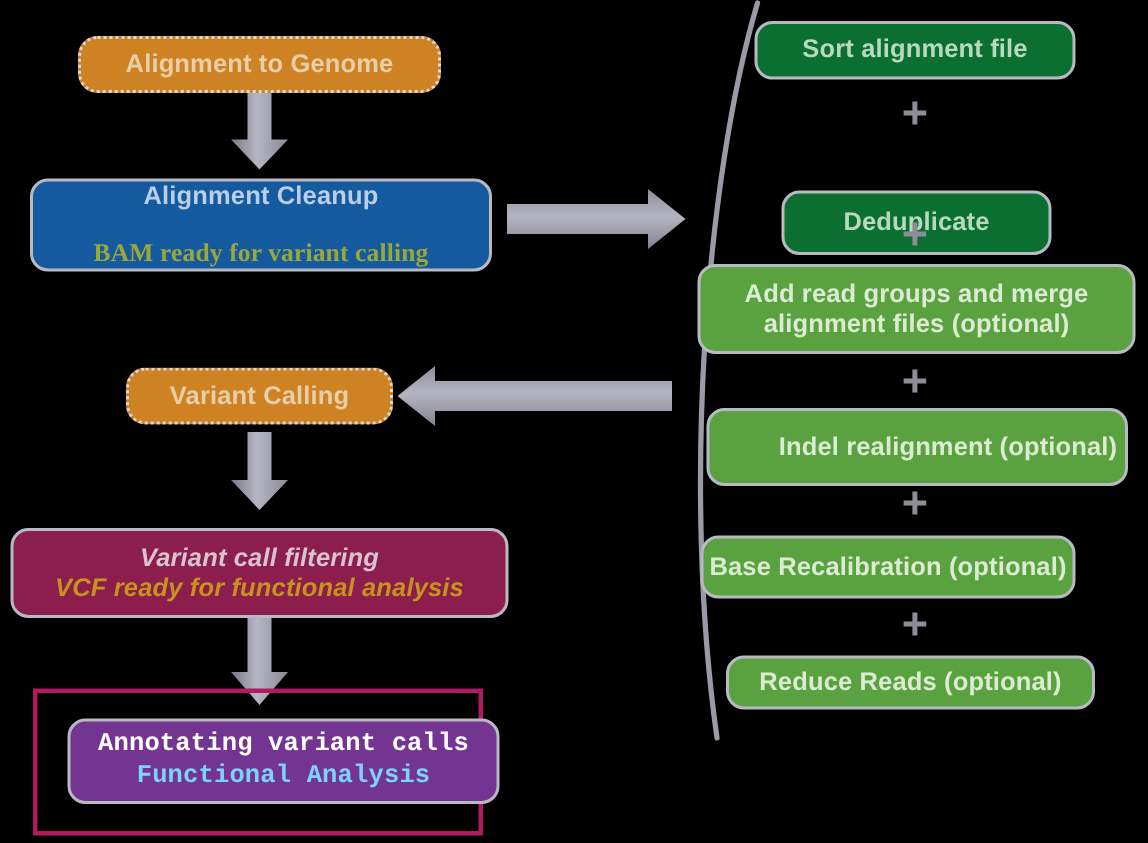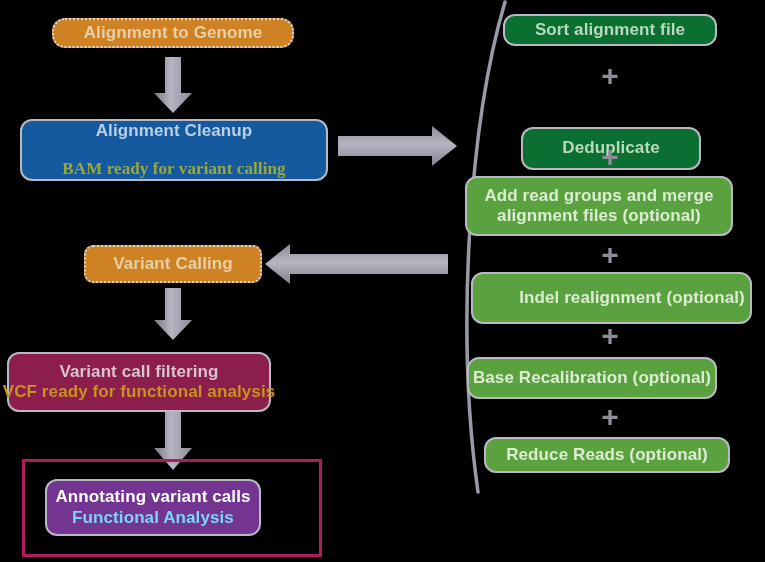--- a/index.html
+++ b/index.html
@@ -149,58 +149,58 @@
 
     <g>
       <path d="M165,412 L181,412 L181,448 L192,448 L173,470 L154,448 L165,448 Z" fill="url(#gdown)"></path>
     </g>
 
     <g>
       <path d="M505,2 C470,120 455,330 478,492" fill="none" stroke="#9a9aa6" stroke-width="3.5" stroke-linecap="round"></path>
     </g>
   </svg>
 
-  <div class="node stage" style="left:52px; top:18px; width:242px; height:30px;">
+  <div class="node stage" style="left:52px; top:24px; width:242px; height:38px;">
     <span class="l1">Alignment to Genome</span>
   </div>
 
   <div class="node blue" style="left:20px; top:119px; width:308px; height:62px;justify-content:space-between;">
     <span class="l1">Alignment Cleanup</span>
     <span class="l2">BAM ready for variant calling</span>
   </div>
 
-  <div class="node stage" style="left:84px; top:245px; width:178px; height:38px;border-radius:9px;">
+  <div class="node stage" style="left:84px; top:245px; width:178px; height:38px;">
     <span class="l1">Variant Calling</span>
   </div>
 
-  <div class="node maroon" style="left:7px; top:352px; width:264px; height:60px;">
+  <div class="node maroon" style="left:7px; top:352px; width:332px; height:60px;font-style:italic;">
     <span class="l1">Variant call filtering</span>
     <span class="l2">VCF ready for functional analysis</span>
   </div>
 
   <div class="frame" style="left:22px; top:459px; width:300px; height:98px;"></div>
 
-  <div class="node purple" style="left:45px; top:479px; width:216px; height:57px;">
+  <div class="node purple" style="left:45px; top:479px; width:288px; height:57px;font-family:Liberation Mono, monospace;">
     <span class="l1">Annotating variant calls</span>
     <span class="l2">Functional Analysis</span>
   </div>
 
-  <div class="node green-dark" style="left:503px; top:14px; width:214px; height:32px;">
+  <div class="node green-dark" style="left:503px; top:14px; width:214px; height:39px;">
     <span class="l1">Sort alignment file</span>
   </div>
 
   <div class="plus" style="left:595px; top:61px; width:30px;">+</div>
 
   <div class="node green-dark" style="left:521px; top:95px; width:180px; height:43px;margin-top:32px;">
     <span class="l1">Deduplicate</span>
   </div>
 
   <div class="plus" style="left:595px; top:142px; width:30px;">+</div>
 
-  <div class="node green-light" style="left:465px; top:176px; width:268px; height:60px;">
+  <div class="node green-light" style="left:465px; top:176px; width:292px; height:60px;">
     <span class="l1">Add read groups and merge</span>
     <span class="l2">alignment files (optional)</span>
   </div>
 
   <div class="plus" style="left:595px; top:240px; width:30px;">+</div>
 
   <div class="node green-light" style="left:471px; top:272px; width:281px; height:52px;padding-left:41px;">
     <span class="l1">Indel realignment (optional)</span>
   </div>
 

